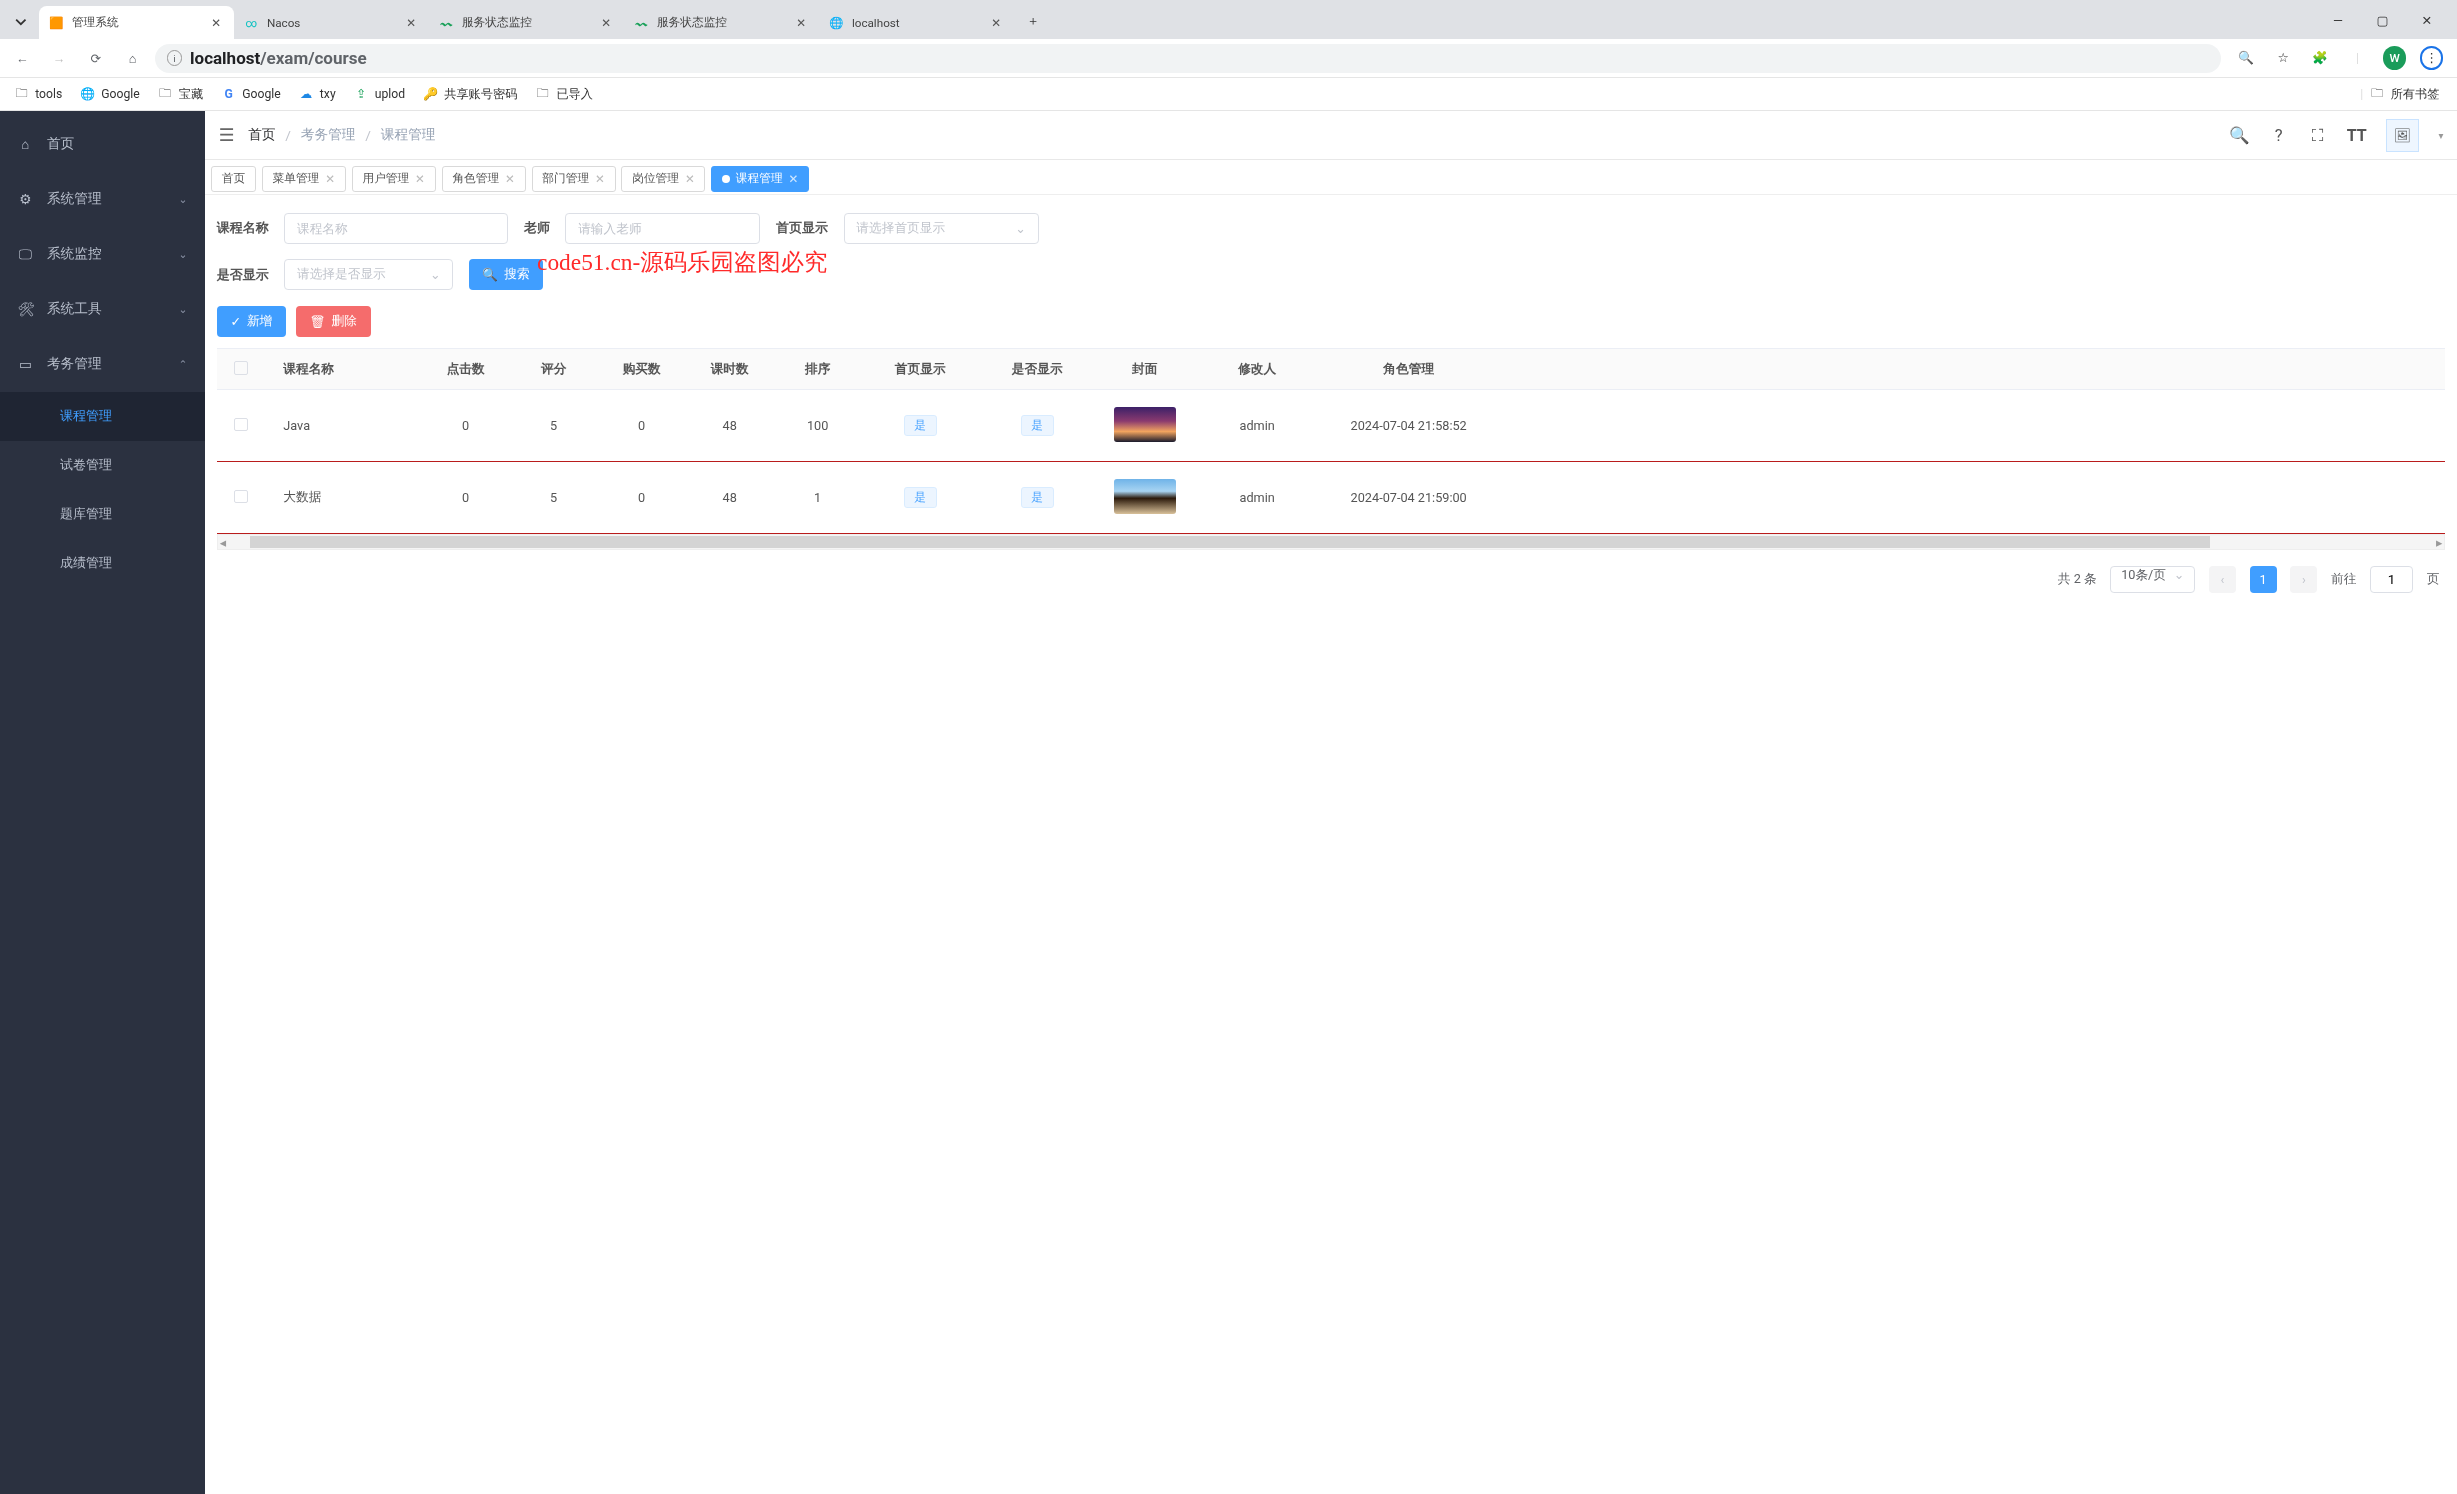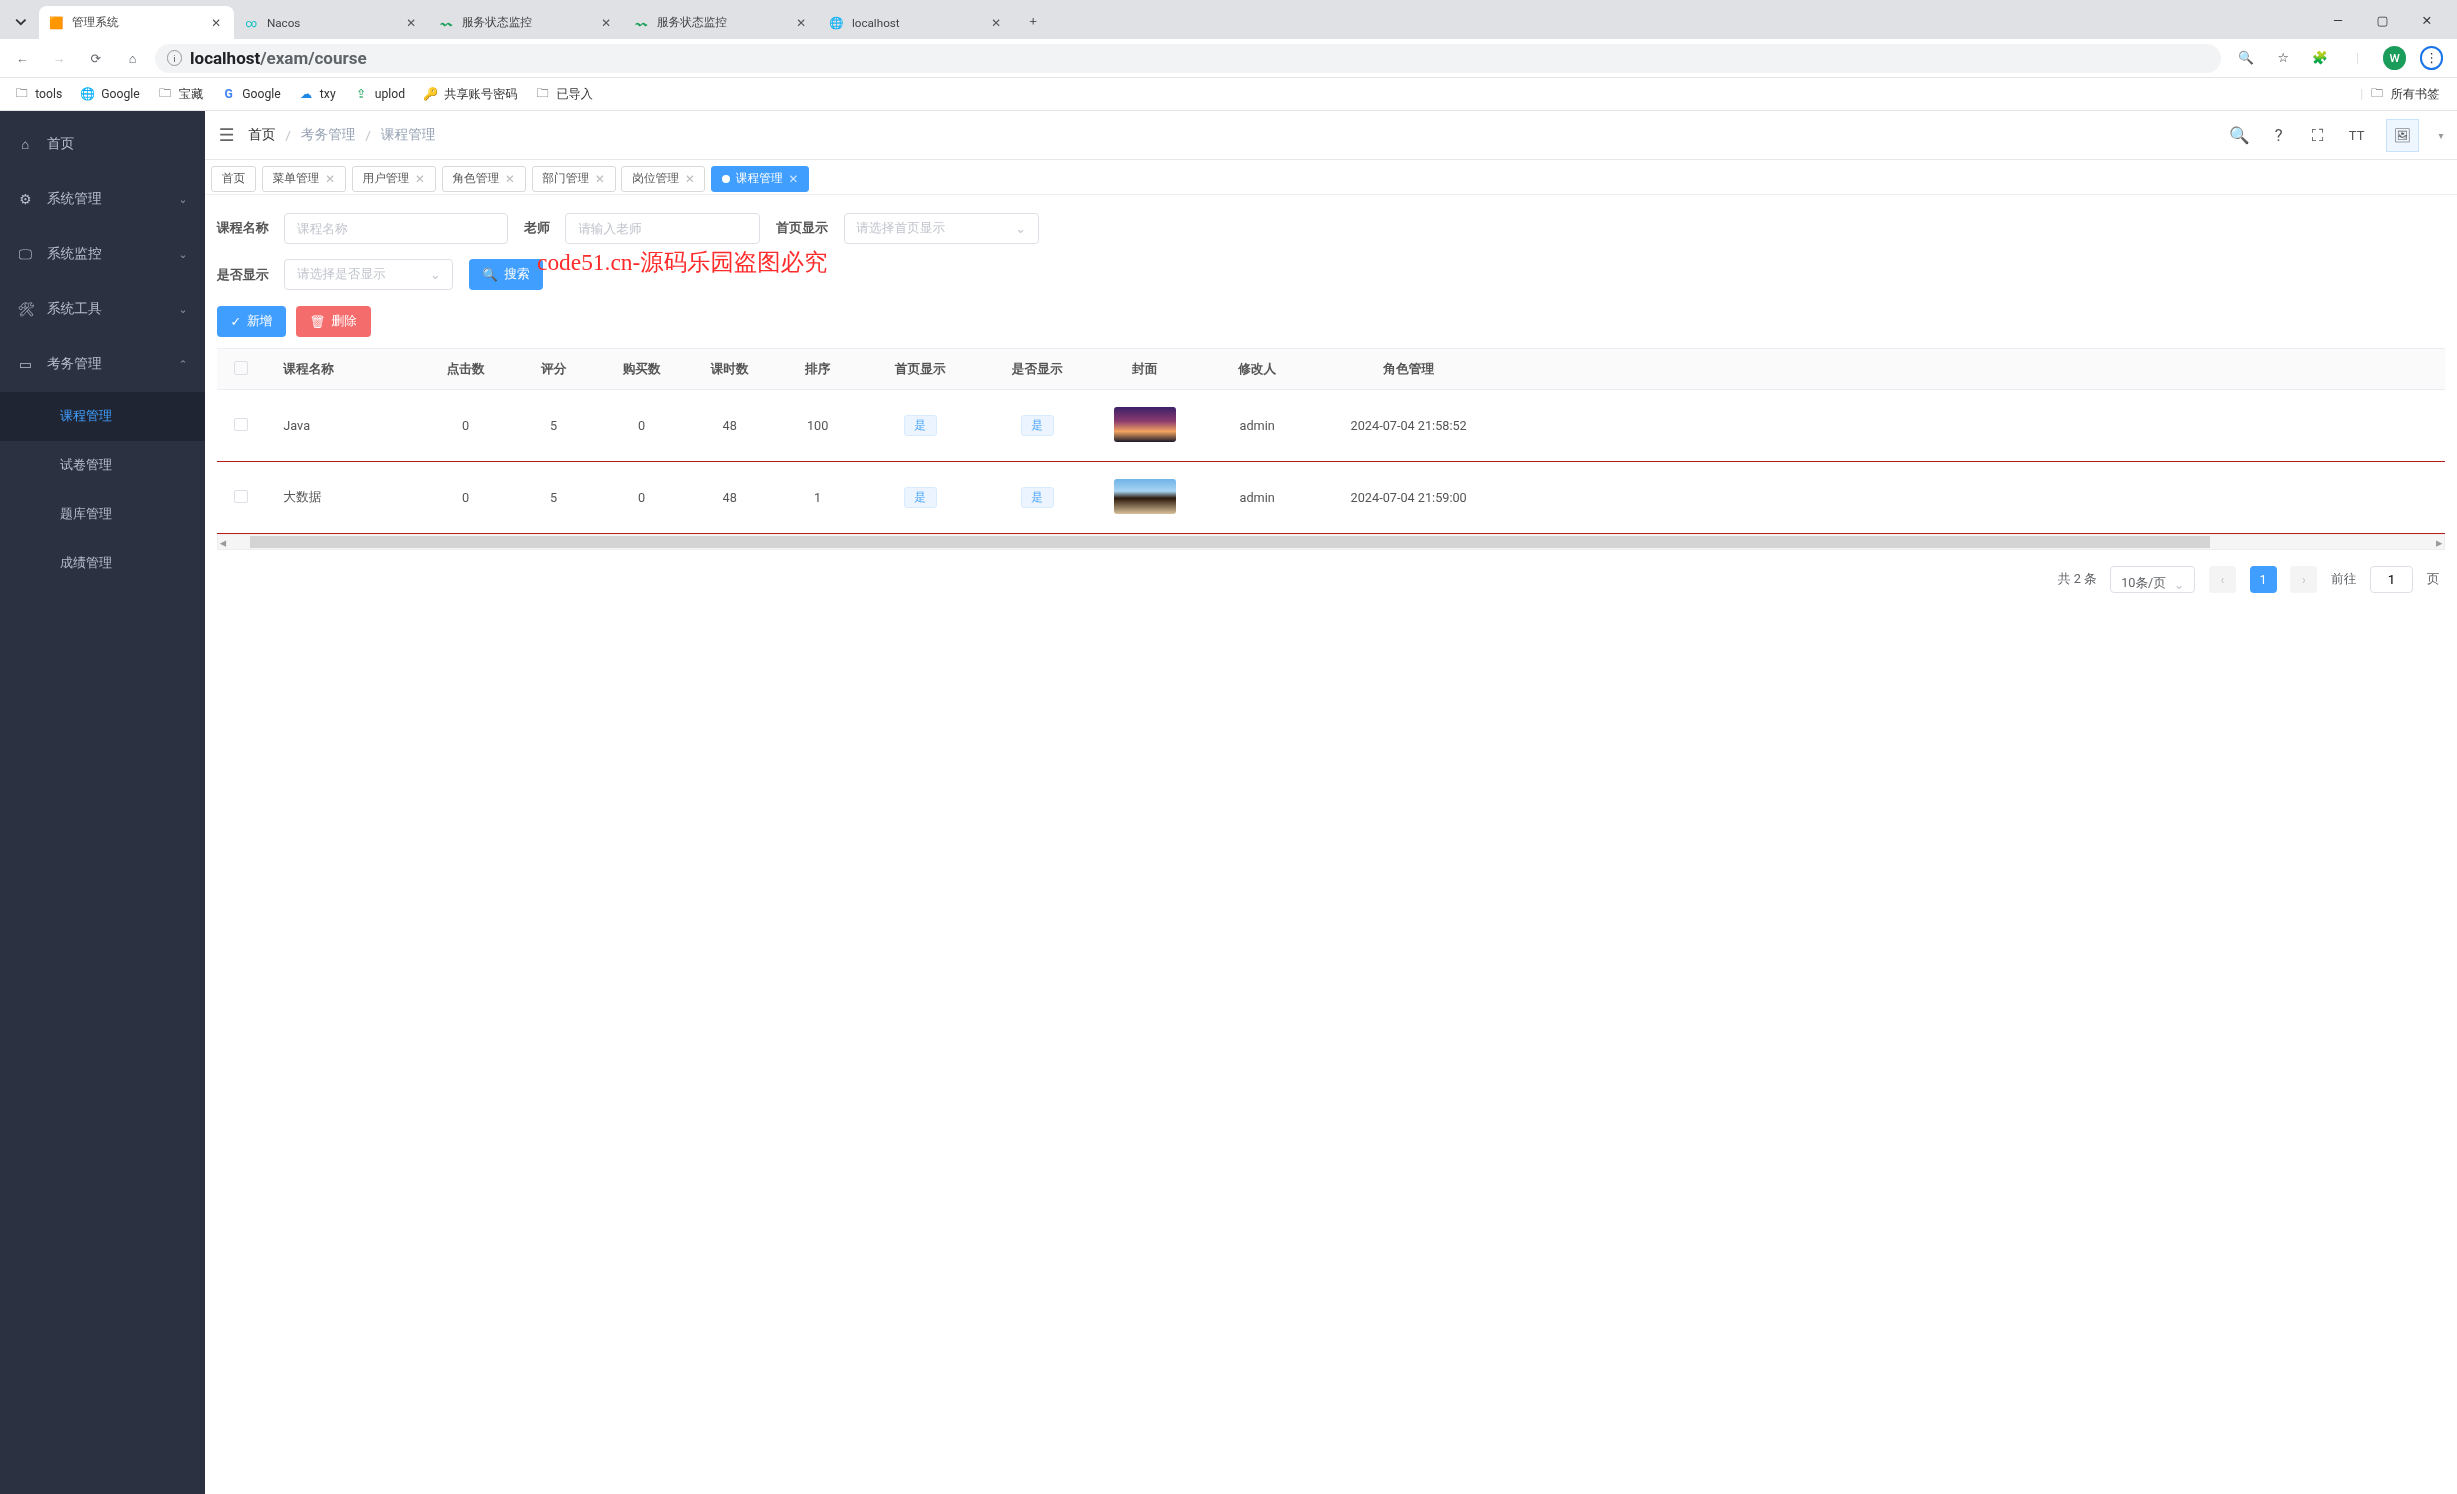--- a/index.html
+++ b/index.html
@@ -82,21 +82,21 @@
 .tag { display:inline-block; padding:2px 9.8px; border-radius:2.9px; font-size:11.7px;}
 .tag-blue { background:#ecf5ff; color:#409eff; border:1px solid #d9ecff;}
 .thumb { width:62px; height:35px; border-radius:2.9px; display:inline-block; }
 .thumb1 { background:linear-gradient(180deg,#3b2068 0%,#8a3a6f 40%,#f2a45f 70%,#1a1a2c 100%);}
 .thumb2 { background:linear-gradient(180deg,#6fb3e8 0%,#a8d4f2 35%,#2c1a0b 55%,#d9c19a 100%);}
 
 .hscroll { height:15.6px; background:#f5f5f5; border:1px solid #eee; display:flex; align-items:center;}
 .hscroll .thumb-bar { height:11.7px; background:#d4d4d4; width:88%; margin-left:1%;}
 
 .pager { display:flex; align-items:center; justify-content:flex-end; gap:13.7px; padding: 15.6px 5.9px; color:#606266; font-size:12.7px;}
-.pager .sel { height:27px; border:1px solid #dcdfe6; border-radius:3.9px; padding:0 9.8px; display:flex;align-items:flex-end; gap:7.8px;}
+.pager .sel { height:27px; border:1px solid #dcdfe6; border-radius:3.9px; padding:0 9.8px; display:flex;align-items:flex-start; gap:7.8px;}
 .pg-btn { width:27px;height:27px; background:#f4f4f5; border-radius:3.9px; display:flex;align-items:center;justify-content:center; color:#c0c4cc;}
 .pg-btn.cur { background:#409eff; color:#fff;}
 .pg-input { width:43px; height:27px; border:1px solid #dcdfe6; border-radius:3.9px; text-align:center;}
 
 .watermark { position:absolute; top: 51px; left: 332px; font-size: 23.4px; color:#ff2a2a; font-family: "SimSun","Songti SC",serif; pointer-events:none; white-space:nowrap;}
 
 svg { display:block; }
 </style>
 </head>
 <body>
@@ -241,21 +241,21 @@
           <span>首页</span>
           <span class="sep">/</span>
           <span class="muted">考务管理</span>
           <span class="sep">/</span>
           <span class="muted">课程管理</span>
         </div>
         <div class="top-right">
           <span class="ico">🔍</span>
           <span class="ico">?</span>
           <span class="ico">⛶</span>
-          <span class="ico" style="font-size:13px;font-weight:normal">TT</span>
+          <span class="ico" style="font-size:16px;font-weight:bold">TT</span>
           <span class="top-avatar">
               <span style="font-size:13.7px">🖼</span>
             </span>
           <span style="font-size:9.8px;color:#999">▾</span>
         </div>
       </div>
 
       <div class="tabs-row">
         <div class="app-tab">
             <span>首页</span>

